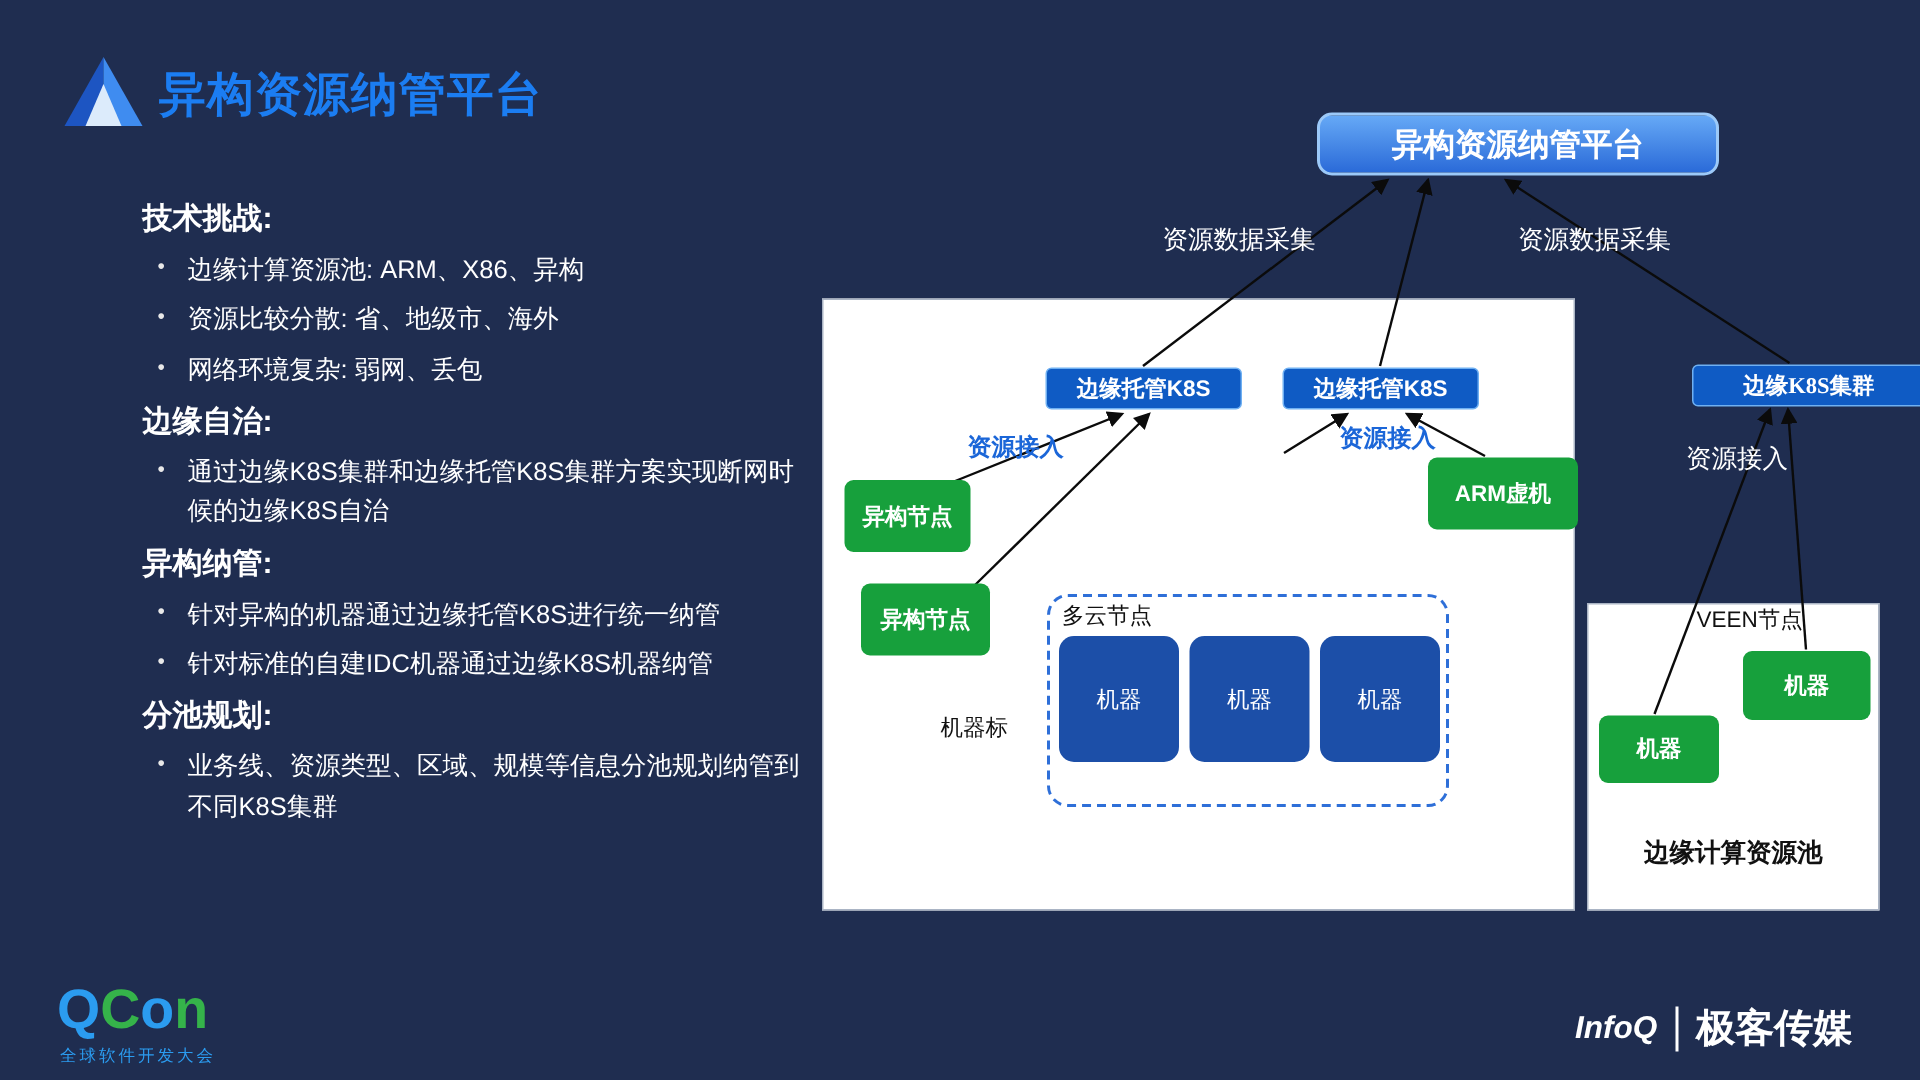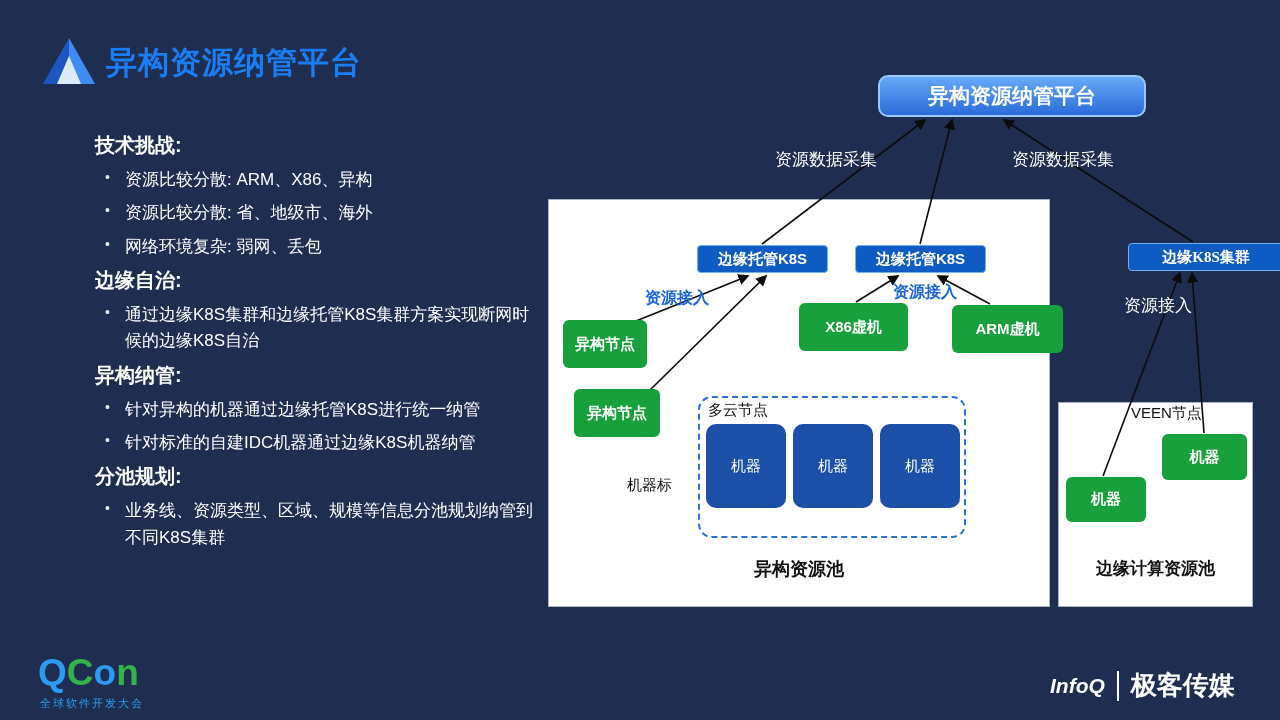--- a/index.html
+++ b/index.html
@@ -40,21 +40,21 @@
   .hosted1 { left:697px; top:245px; width:131px; height:28px; }
   .hosted2 { left:855px; top:245px; width:131px; height:28px; }
   .edge-cluster { left:1128px; top:243px; width:156px; height:28px;font-family:Liberation Serif, serif; }
 
   .green-box { background:#17a03c; border-radius:6px;
     display:flex; align-items:center; justify-content:center;
     color:#fff; font-weight:bold; font-size:15px; z-index:3; }
   .hetero1 { left:563px; top:320px; width:84px; height:48px; }
   .hetero2 { left:574px; top:389px; width:86px; height:48px; }
   .x86vm  { left:799px; top:303px; width:109px; height:48px; }
-  .armvm  { left:952px; top:305px; width:111px; height:48px; }
+  .armvm  { left:952px; top:305px; width:100px; height:48px; }
   .edge-m1 { left:1066px; top:477px; width:80px; height:45px; }
   .edge-m2 { left:1162px; top:434px; width:85px; height:46px; }
 
   .dashed-box { left:698px; top:396px; width:268px; height:142px;
     border:2px dashed #2e6fd8; border-radius:14px; z-index:2; background:transparent; }
   .machine { background:#1c4fa8; border-radius:10px;
     display:flex; align-items:center; justify-content:center;
     color:#fff; font-size:15px; z-index:3; width:80px; height:84px; top:424px; }
   .m1 { left:706px; } .m2 { left:793px; } .m3 { left:880px; }
 
@@ -114,21 +114,21 @@
     <polygon points="27,2 1,48 27,48" fill="#1d55c2"></polygon>
     <polygon points="27,2 53,48 27,48" fill="#3f8cf0"></polygon>
     <polygon points="27,20 39,48 15,48" fill="#dcebfb"></polygon>
   </svg>
   <div class="abs title">异构资源纳管平台</div>
 
   <div class="abs left-panel">
     <div class="lp-section">
       <div class="lp-heading">技术挑战:</div>
       <ul class="lp-list">
-        <li>资源比较分散: ARM、X86、异构</li>
+        <li>边缘计算资源池: ARM、X86、异构</li>
         <li>资源比较分散: 省、地级市、海外</li>
         <li>网络环境复杂: 弱网、丢包</li>
       </ul>
     </div>
     <div class="lp-section">
       <div class="lp-heading">边缘自治:</div>
       <ul class="lp-list">
         <li>通过边缘K8S集群和边缘托管K8S集群方案实现断网时候的边缘K8S自治</li>
       </ul>
     </div>
@@ -158,31 +158,29 @@
   <div class="abs blue-box hosted1">边缘托管K8S</div>
   <div class="abs blue-box hosted2">边缘托管K8S</div>
   <div class="abs blue-box edge-cluster">边缘K8S集群</div>
 
   <div class="abs lbl lbl-blue access1">资源接入</div>
   <div class="abs lbl lbl-blue access2">资源接入</div>
   <div class="abs lbl lbl-white access3">资源接入</div>
 
   <div class="abs green-box hetero1">异构节点</div>
   <div class="abs green-box hetero2">异构节点</div>
-  <div class="abs green-box x86vm">X86虚机</div>
   <div class="abs green-box armvm">ARM虚机</div>
 
   <div class="abs dashed-box"></div>
   <div class="abs lbl lbl-dark multicloud">多云节点</div>
   <div class="abs machine m1">机器</div>
   <div class="abs machine m2">机器</div>
   <div class="abs machine m3">机器</div>
   <div class="abs lbl lbl-dark machine-tag">机器标</div>
 
-  <div class="abs pool-label pool-hetero">异构资源池</div>
 
   <div class="abs lbl lbl-dark veen">VEEN节点</div>
   <div class="abs green-box edge-m1">机器</div>
   <div class="abs green-box edge-m2">机器</div>
   <div class="abs pool-label pool-edge">边缘计算资源池</div>
 
   <div class="abs qcon">
     <span class="c-blue">Q</span><span class="c-green">C</span><span class="c-blue">o</span><span class="c-green">n</span>
   </div>
   <div class="abs qcon-sub">全球软件开发大会</div>

